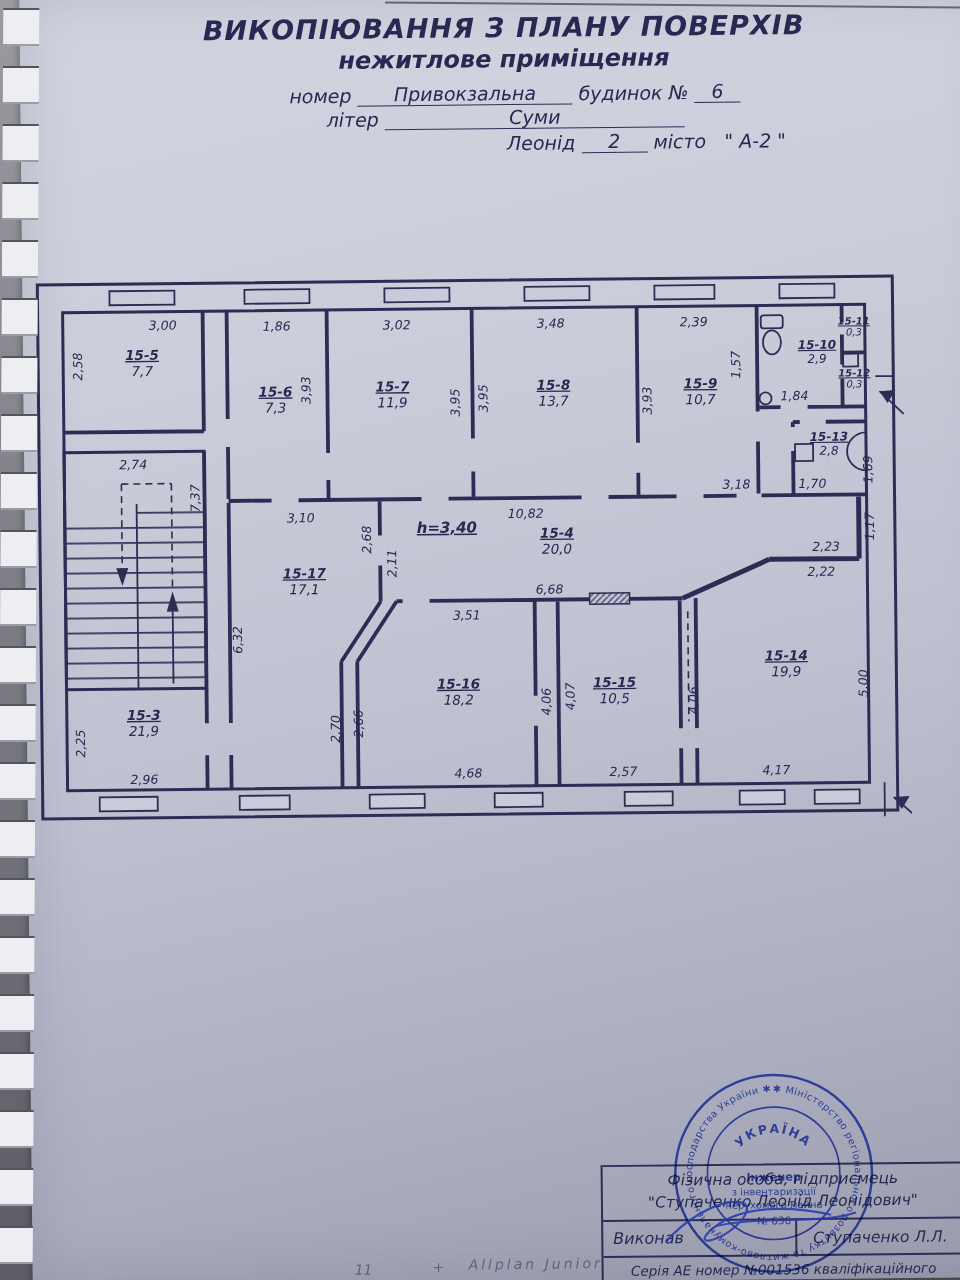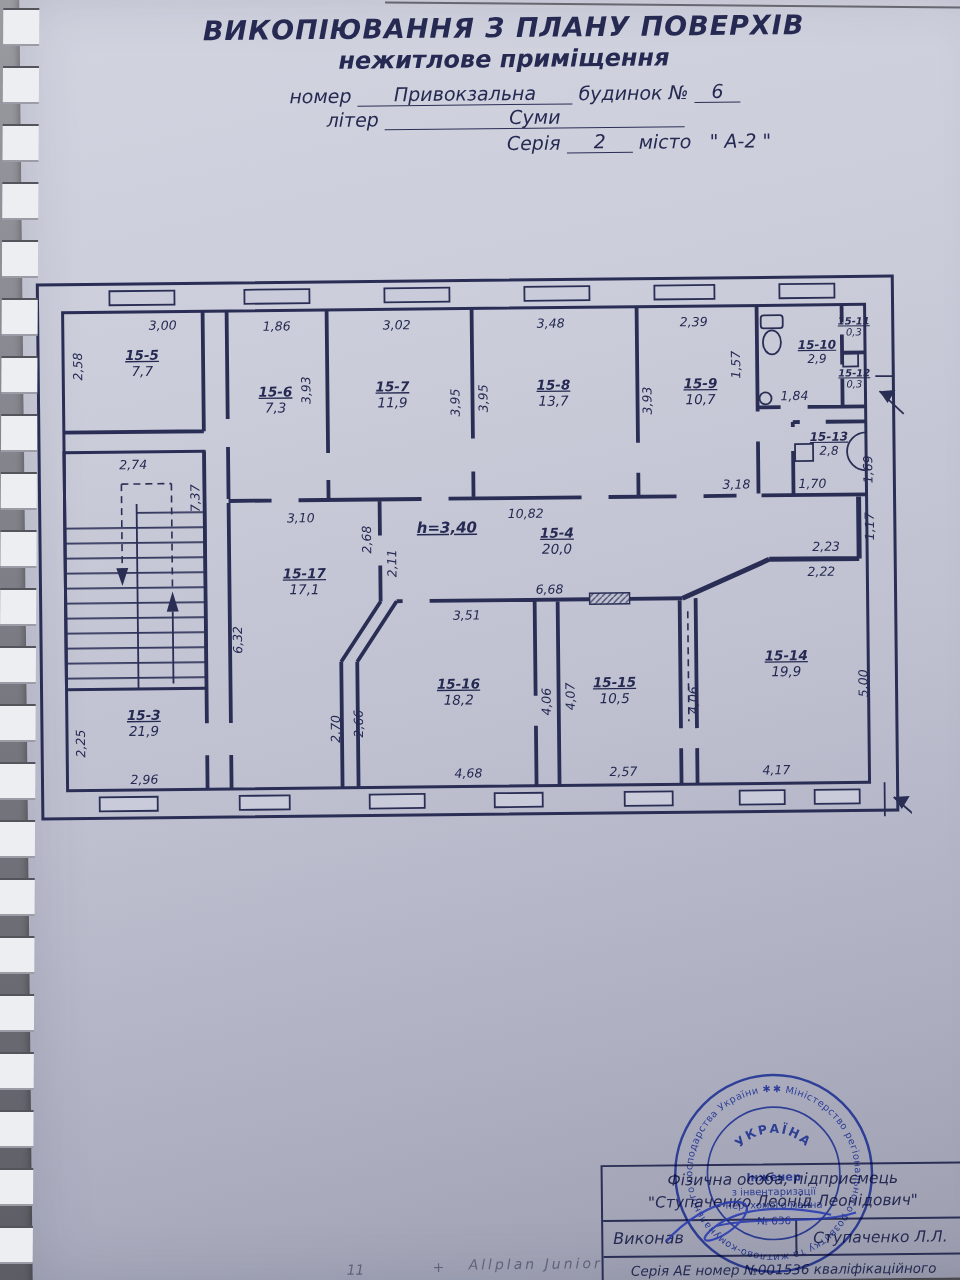--- a/index.html
+++ b/index.html
@@ -68,21 +68,21 @@
         <span>номер</span>
         <span class="uline" style="width:215px">Привокзальна</span>
         <span>будинок №</span>
         <span class="uline" style="width:46px">6</span>
       </div>
       <div class="row" style="left:182px;top:94px">
         <span>літер</span>
         <span class="uline" style="width:300px">Суми</span>
       </div>
       <div class="row" style="left:362px;top:119px">
-        <span>Серія</span>
+        <span>Леонід</span>
         <span class="uline" style="width:66px">2</span>
         <span>місто</span>
         <span class="uline" style="width:86px;border-bottom:none">" А-2 "</span>
       </div>
     </div>
 
     <svg id="plan" width="872" height="566" viewBox="0 0 872 566">
       <defs>
         <pattern id="tr" width="8" height="15" patternUnits="userSpaceOnUse">
           <path d="M0,0.9 H8" stroke="#2a2e55" stroke-width="1.7"></path>
@@ -273,21 +273,21 @@
       </text>
       <text class="ctry">
         <textPath href="#ctryPath" startOffset="50%" text-anchor="middle">УКРАЇНА</textPath>
       </text>
       <text class="ln" x="120" y="118" style="font-size:12px;font-weight:bold">Інженер</text>
       <text class="ln" x="120" y="133" style="font-size:10.5px">з інвентаризації</text>
       <text class="ln" x="120" y="147" style="font-size:10.5px">нерухомого майна</text>
       <text class="ln" x="120" y="164" style="font-size:11px">№ 636</text>
     </svg>
 
-    <div class="footer-note" style="left:340px;top:1260px">11</div>
+    <div class="footer-note" style="left:348px;top:1260px">11</div>
     <div class="footer-note" style="left:426px;top:1258px">+</div>
     <div class="footer-note" style="left:462px;top:1256px;letter-spacing:3px">Allplan Junior</div>
 
   </div>
 </div>
 
 <div class="spiral"></div>
 <div class="stray-line"></div>
 
 </body></html>

